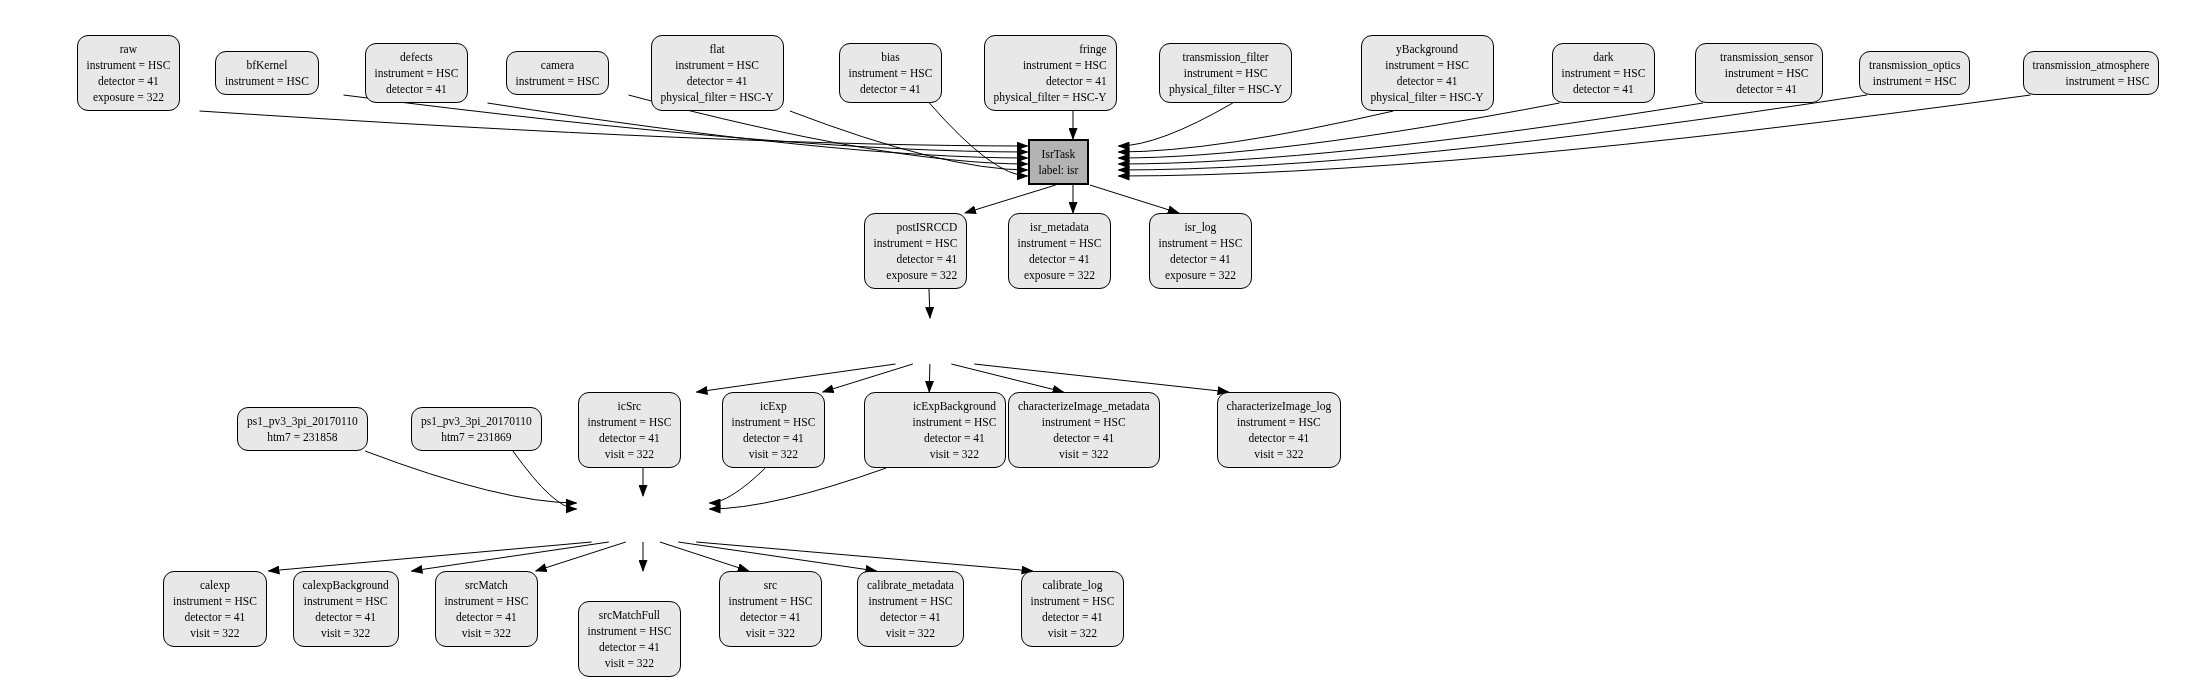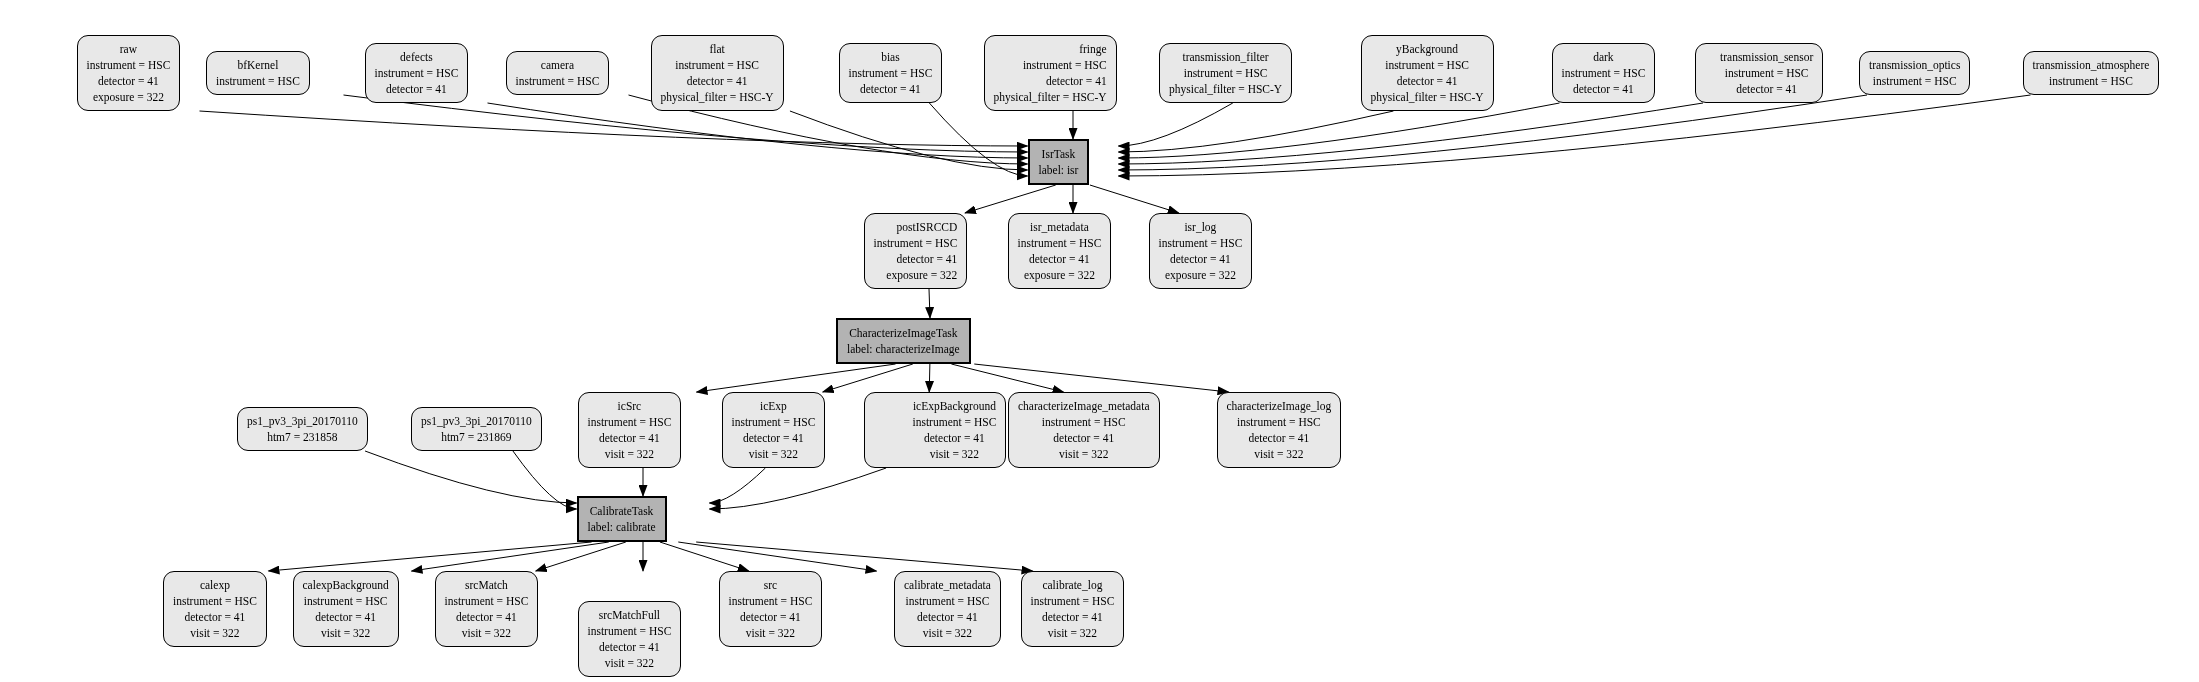--- a/index.html
+++ b/index.html
@@ -88,21 +88,21 @@
         <path d="M619.92,542 L708.75,571" fill="none" stroke="#000000" stroke-width="1" marker-end="url(#arrowhead)"></path>
         <path d="M638.28,542 L836.5,571" fill="none" stroke="#000000" stroke-width="1" marker-end="url(#arrowhead)"></path>
         <path d="M656.16,542 L992.5,571" fill="none" stroke="#000000" stroke-width="1" marker-end="url(#arrowhead)"></path>
       </g>
   </svg>
 
 <div class="node dataset" style="left: 36.5px; top: 35px;">raw
 instrument = HSC
 detector = 41
 exposure = 322</div>
-    <div class="node dataset" style="left: 166px; top: 51px;">bfKernel
+    <div class="node dataset" style="left: 175px; top: 51px;">bfKernel
 instrument = HSC</div>
     <div class="node dataset" style="left: 324.5px; top: 43px;">defects
 instrument = HSC
 detector = 41</div>
     <div class="node dataset" style="left: 465.5px; top: 51px;">camera
 instrument = HSC</div>
     <div class="node dataset" style="left: 610.5px; top: 35px;">flat
 instrument = HSC
 detector = 41
 physical_filter = HSC-Y</div>
@@ -121,38 +121,36 @@
 detector = 41
 physical_filter = HSC-Y</div>
     <div class="node dataset" style="left: 1511.5px; top: 43px;">dark
 instrument = HSC
 detector = 41</div>
     <div class="node dataset" style="left: 1655px; top: 43px; padding-left: 24px;">transmission_sensor
 instrument = HSC
 detector = 41</div>
     <div class="node dataset" style="left: 1819px; top: 51px;">transmission_optics
 instrument = HSC</div>
-    <div class="node dataset" style="left: 1982.5px; top: 51px;">transmission_atmosphere
+    <div class="node dataset" style="left: 1982.5px; top: 51px; text-align: right;">transmission_atmosphere
 instrument = HSC</div>
     <div class="node task" style="left: 987.5px; top: 139px;">IsrTask
 label: isr</div>
     <div class="node dataset" style="left: 823.5px; top: 213px; text-align: right;">postISRCCD
 instrument = HSC
 detector = 41
 exposure = 322</div>
     <div class="node dataset" style="left: 967.5px; top: 213px;">isr_metadata
 instrument = HSC
 detector = 41
 exposure = 322</div>
     <div class="node dataset" style="left: 1108.5px; top: 213px;">isr_log
 instrument = HSC
 detector = 41
 exposure = 322</div>
-    <div class="node task" style="left: 796px; top: 318px;">CharacterizeImageTask
-label: characterizeImage</div>
     <div class="node dataset" style="left: 197px; top: 407px;">ps1_pv3_3pi_20170110
 htm7 = 231858</div>
     <div class="node dataset" style="left: 371px; top: 407px;">ps1_pv3_3pi_20170110
 htm7 = 231869</div>
     <div class="node dataset" style="left: 537.5px; top: 392px;">icSrc
 instrument = HSC
 detector = 41
 visit = 322</div>
     <div class="node dataset" style="left: 681.5px; top: 392px;">icExp
 instrument = HSC
@@ -163,43 +161,41 @@
 detector = 41
 visit = 322</div>
     <div class="node dataset" style="left: 968px; top: 392px;">characterizeImage_metadata
 instrument = HSC
 detector = 41
 visit = 322</div>
     <div class="node dataset" style="left: 1176.5px; top: 392px;">characterizeImage_log
 instrument = HSC
 detector = 41
 visit = 322</div>
-    <div class="node task" style="left: 536.5px; top: 496px;">CalibrateTask
-label: calibrate</div>
     <div class="node dataset" style="left: 123px; top: 571px;">calexp
 instrument = HSC
 detector = 41
 visit = 322</div>
     <div class="node dataset" style="left: 252.5px; top: 571px;">calexpBackground
 instrument = HSC
 detector = 41
 visit = 322</div>
     <div class="node dataset" style="left: 394.5px; top: 571px;">srcMatch
 instrument = HSC
 detector = 41
 visit = 322</div>
     <div class="node dataset" style="left: 537.5px; top: 601px;">srcMatchFull
 instrument = HSC
 detector = 41
 visit = 322</div>
     <div class="node dataset" style="left: 678.5px; top: 571px;">src
 instrument = HSC
 detector = 41
 visit = 322</div>
-    <div class="node dataset" style="left: 854px; top: 571px; text-align: center;">calibrate_metadata
+    <div class="node dataset" style="left: 817px; top: 571px; text-align: center;">calibrate_metadata
 instrument = HSC
 detector = 41
 visit = 322</div>
     <div class="node dataset" style="left: 980.5px; top: 571px;">calibrate_log
 instrument = HSC
 detector = 41
 visit = 322</div>
   </div>
 
 </body></html>

